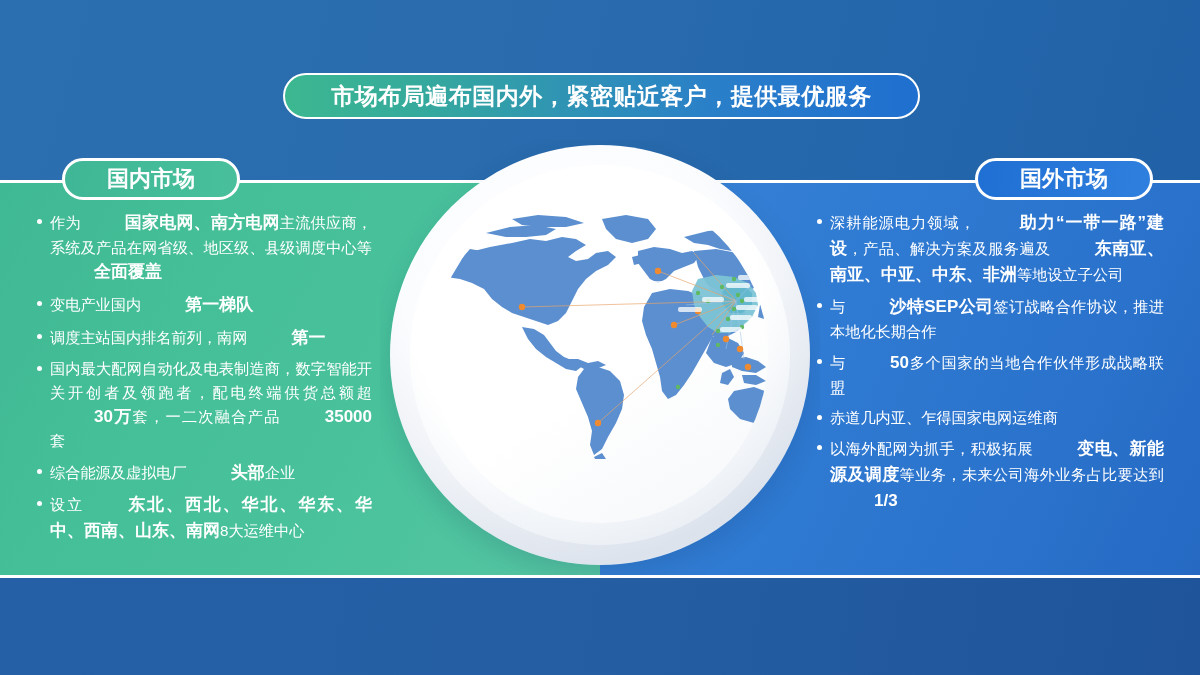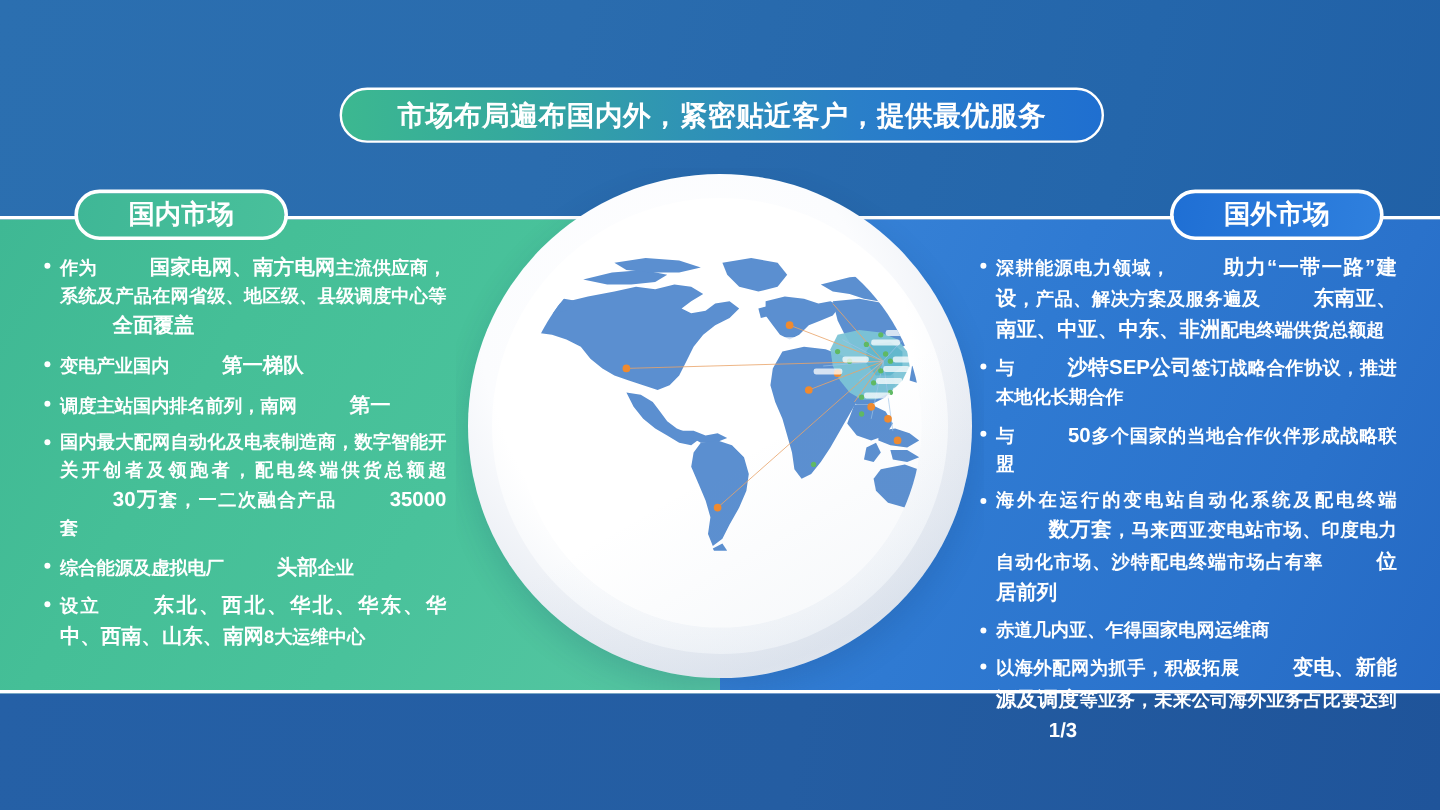--- a/index.html
+++ b/index.html
@@ -102,21 +102,21 @@
   .li{
     position:relative;padding-left:14px;margin-bottom:7px;
     font-size:15.2px;line-height:1.52;
     text-align:justify;text-justify:inter-character;
   }
   .li::before{
     content:"";position:absolute;left:1px;top:9px;
     width:5px;height:5px;border-radius:50%;background:#ffffff;
   }
   .li b{font-weight:bold;font-size:17px;margin-left:44px;}
-  .li .sm{font-size:15.2px;font-weight:bold;}
+  .li .sm{font-size:15.2px;font-weight:normal;}
 </style>
 </head>
 <body>
 
 <div class="slide">
 
   <div class="bg-base"></div>
 
   <div class="panel-top-line"></div>
   <div class="panel panel-left"></div>
@@ -260,21 +260,20 @@
 
   <div class="list list-left">
       <div class="li"><span class="sm">作为</span><b>国家电网、南方电网</b><span class="sm">主流供应商，系统及产品在网省级、地区级、县级调度中心等</span><b>全面覆盖</b></div>
       <div class="li"><span class="sm">变电产业国内</span><b>第一梯队</b></div>
       <div class="li"><span class="sm">调度主站国内排名前列，南网</span><b>第一</b></div>
       <div class="li"><span class="sm">国内最大配网自动化及电表制造商，数字智能开关开创者及领跑者，配电终端供货总额超</span><b>30万</b><span class="sm">套，一二次融合产品</span><b>35000</b><span class="sm">套</span></div>
       <div class="li"><span class="sm">综合能源及虚拟电厂</span><b>头部</b><span class="sm">企业</span></div>
       <div class="li"><span class="sm">设立</span><b>东北、西北、华北、华东、华中、西南、山东、南网</b><span class="sm">8大运维中心</span></div>
     </div>
   <div class="list list-right">
-      <div class="li"><span class="sm">深耕能源电力领域，</span><b>助力“一带一路”建设</b><span class="sm">，产品、解决方案及服务遍及</span><b>东南亚、南亚、中亚、中东、非洲</b><span class="sm">配电终端供货总额超</span></div>
+      <div class="li"><span class="sm">深耕能源电力领域，</span><b>助力“一带一路”建设</b><span class="sm">，产品、解决方案及服务遍及</span><b>东南亚、南亚、中亚、中东、非洲</b><span class="sm">等地设立子公司</span></div>
       <div class="li"><span class="sm">与</span><b>沙特SEP公司</b><span class="sm">签订战略合作协议，推进本地化长期合作</span></div>
       <div class="li"><span class="sm">与</span><b>50</b><span class="sm">多个国家的当地合作伙伴形成战略联盟</span></div>
-      <div class="li"><span class="sm">海外在运行的变电站自动化系统及配电终端</span><b>数万套</b><span class="sm">，马来西亚变电站市场、印度电力自动化市场、沙特配电终端市场占有率</span><b>位居前列</b></div>
       <div class="li"><span class="sm">赤道几内亚、乍得国家电网运维商</span></div>
       <div class="li"><span class="sm">以海外配网为抓手，积极拓展</span><b>变电、新能源及调度</b><span class="sm">等业务，未来公司海外业务占比要达到</span><b>1/3</b></div>
     </div>
 
 </div>
 
 </body></html>

